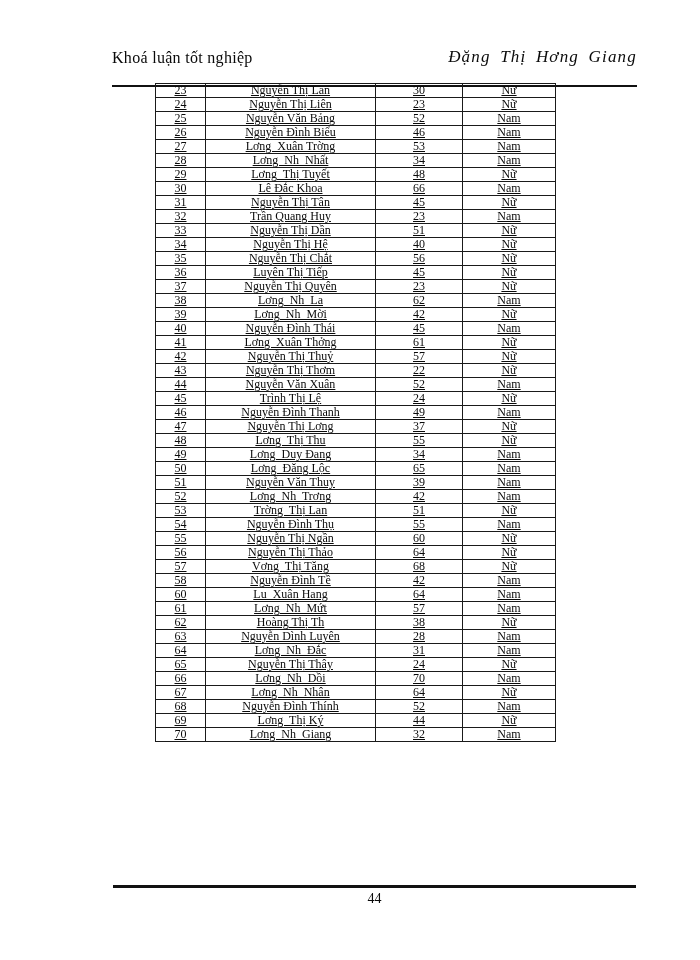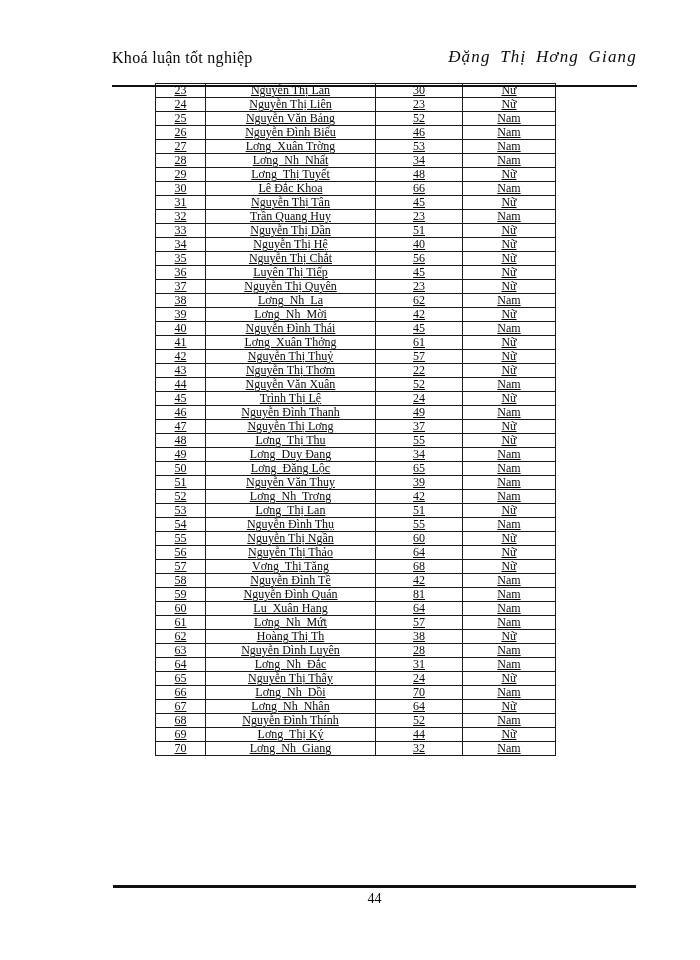--- a/index.html
+++ b/index.html
@@ -262,21 +262,21 @@
         <td>Nam</td>
       </tr>
       <tr>
         <td>52</td>
         <td>Lơng  Nh  Trơng</td>
         <td>42</td>
         <td>Nam</td>
       </tr>
       <tr>
         <td>53</td>
-        <td>Lơng  Thị Lan</td>
+        <td>Trờng  Thị Lan</td>
         <td>51</td>
         <td>Nữ</td>
       </tr>
       <tr>
         <td>54</td>
         <td>Nguyễn Đình Thụ</td>
         <td>55</td>
         <td>Nam</td>
       </tr>
       <tr>
@@ -294,26 +294,20 @@
       <tr>
         <td>57</td>
         <td>Vơng  Thị Tăng</td>
         <td>68</td>
         <td>Nữ</td>
       </tr>
       <tr>
         <td>58</td>
         <td>Nguyễn Đình Tề</td>
         <td>42</td>
-        <td>Nam</td>
-      </tr>
-      <tr>
-        <td>59</td>
-        <td>Nguyễn Đình Quán</td>
-        <td>81</td>
         <td>Nam</td>
       </tr>
       <tr>
         <td>60</td>
         <td>Lu  Xuân Hang</td>
         <td>64</td>
         <td>Nam</td>
       </tr>
       <tr>
         <td>61</td>

